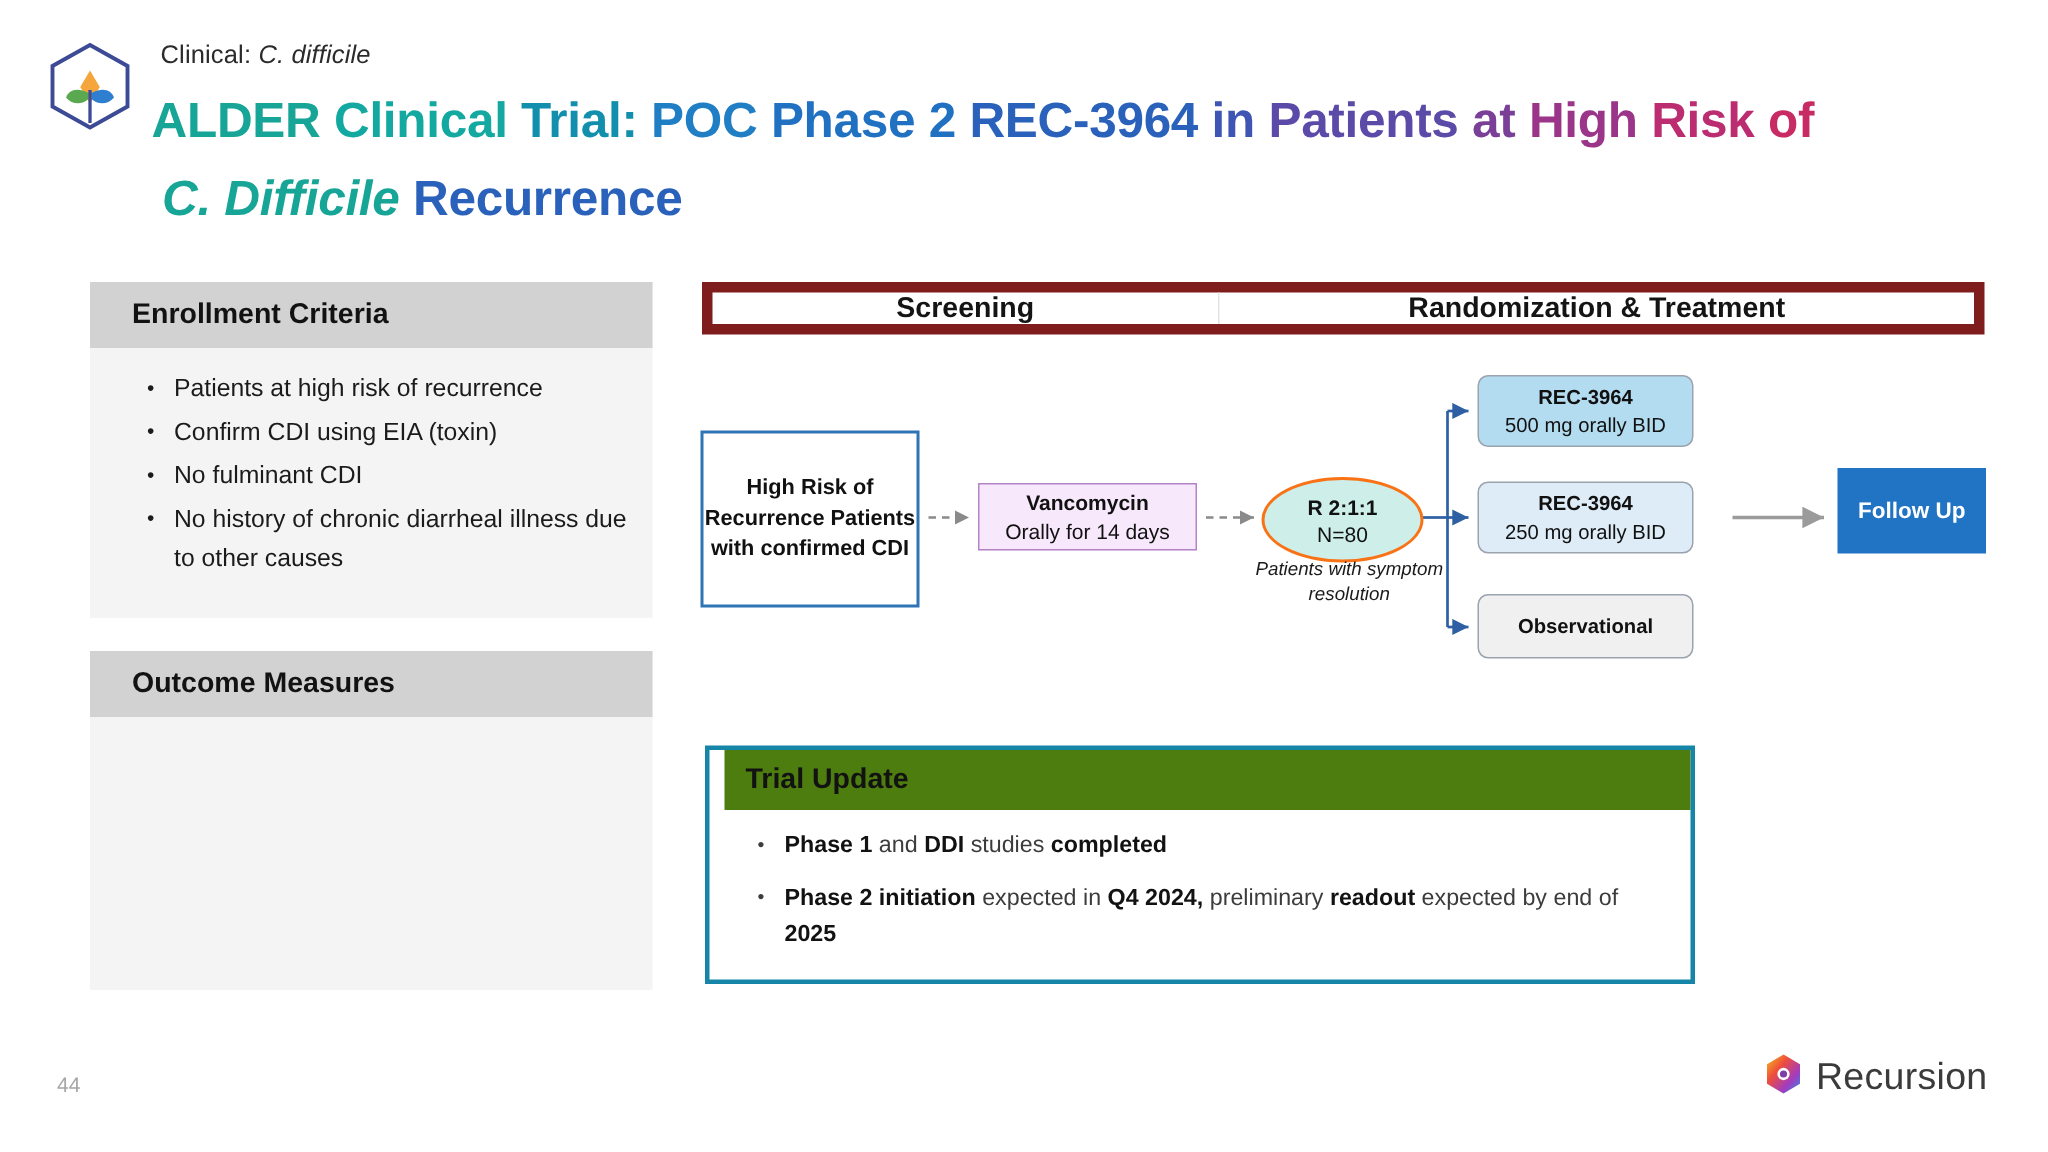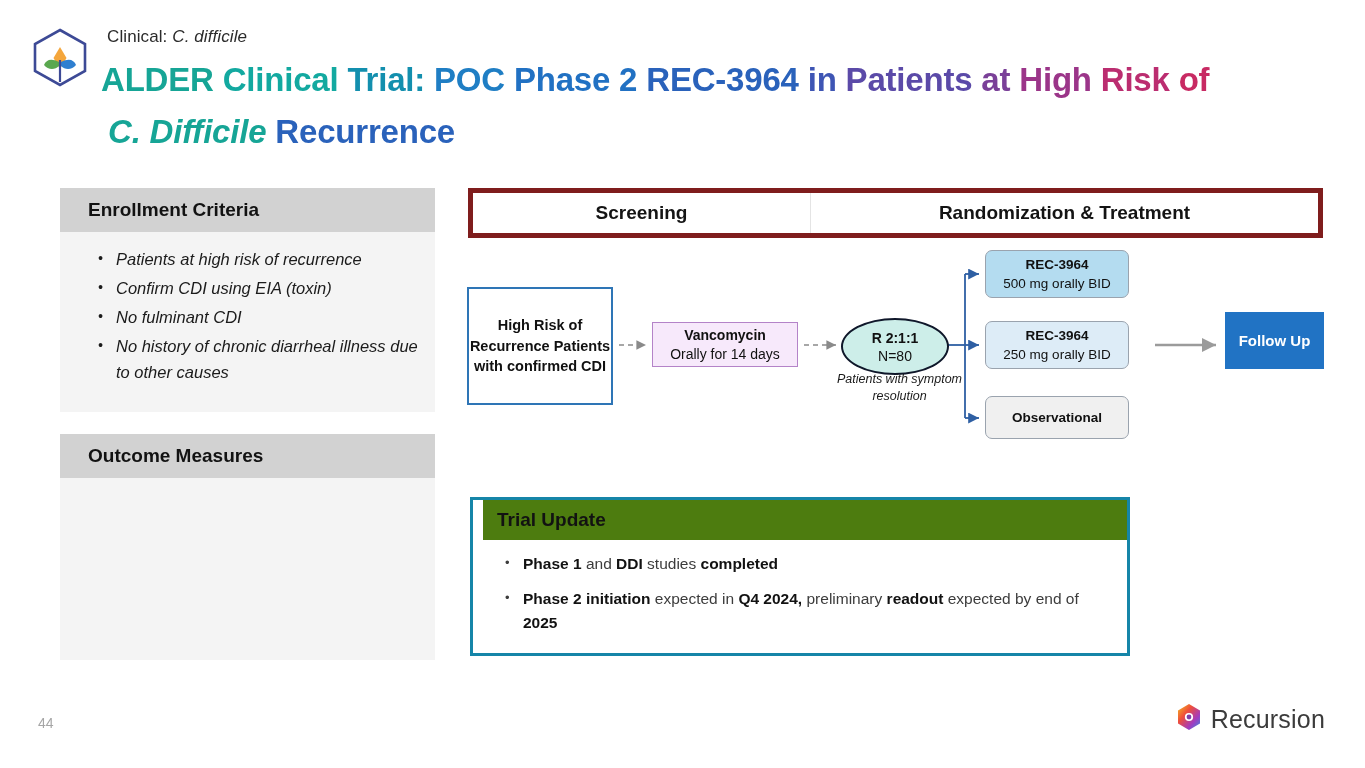--- a/index.html
+++ b/index.html
@@ -67,21 +67,20 @@
     padding: 14px 16px 12px 16px;
     font-size: 16.5px;
     line-height: 26px;
     color: #1b1b1b;
   }
   ul.bl { list-style: none; margin: 0; padding: 0; }
   ul.bl > li {
     position: relative;
     padding-left: 40px;
     margin: 0 0 3px 0;
-    font-style: italic;
   }
   ul.bl > li::before {
     content: "\2022";
     position: absolute;
     left: 22px;
     top: -1px;
     font-size: 14px;
     color: #1b1b1b;
   }
   ul.bl2 { list-style: none; margin: 2px 0 2px 0; padding: 0; }
@@ -101,22 +100,22 @@
 
   #enrollment-panel { left: 60px; top: 188px; width: 375px; height: 224px; }
   #outcome-panel    { left: 60px; top: 434px; width: 375px; height: 226px; }
 
   
   #phase-header {
     position: absolute;
     left: 468px;
     top: 188px;
     width: 855px;
-    height: 50px;
-    border: 5px solid #7f1d1d;
+    height: 35px;
+    border: 7px solid #7f1d1d;
     box-sizing: border-box;
     display: flex;
   }
   #phase-header .cell {
     display: flex;
     align-items: center;
     justify-content: center;
     font-size: 19px;
     font-weight: bold;
     color: #141414;
@@ -153,21 +152,21 @@
     background: #f7e9fb;
     font-size: 14px;
     line-height: 19px;
     color: #111;
   }
   #box-vanco .l1 { font-weight: bold; }
 
   #ellipse-random {
     position: absolute;
     left: 841px; top: 318px; width: 104px; height: 53px;
-    border: 2px solid #0f172a;
+    border: 2px solid #f97316;
     background: #cdeee9;
     border-radius: 50%;
     display: flex; flex-direction: column;
     align-items: center; justify-content: center;
     font-size: 14px; line-height: 18px; color: #111;
   }
   #ellipse-random .l1 { font-weight: bold; }
 
   #random-note {
     position: absolute;

